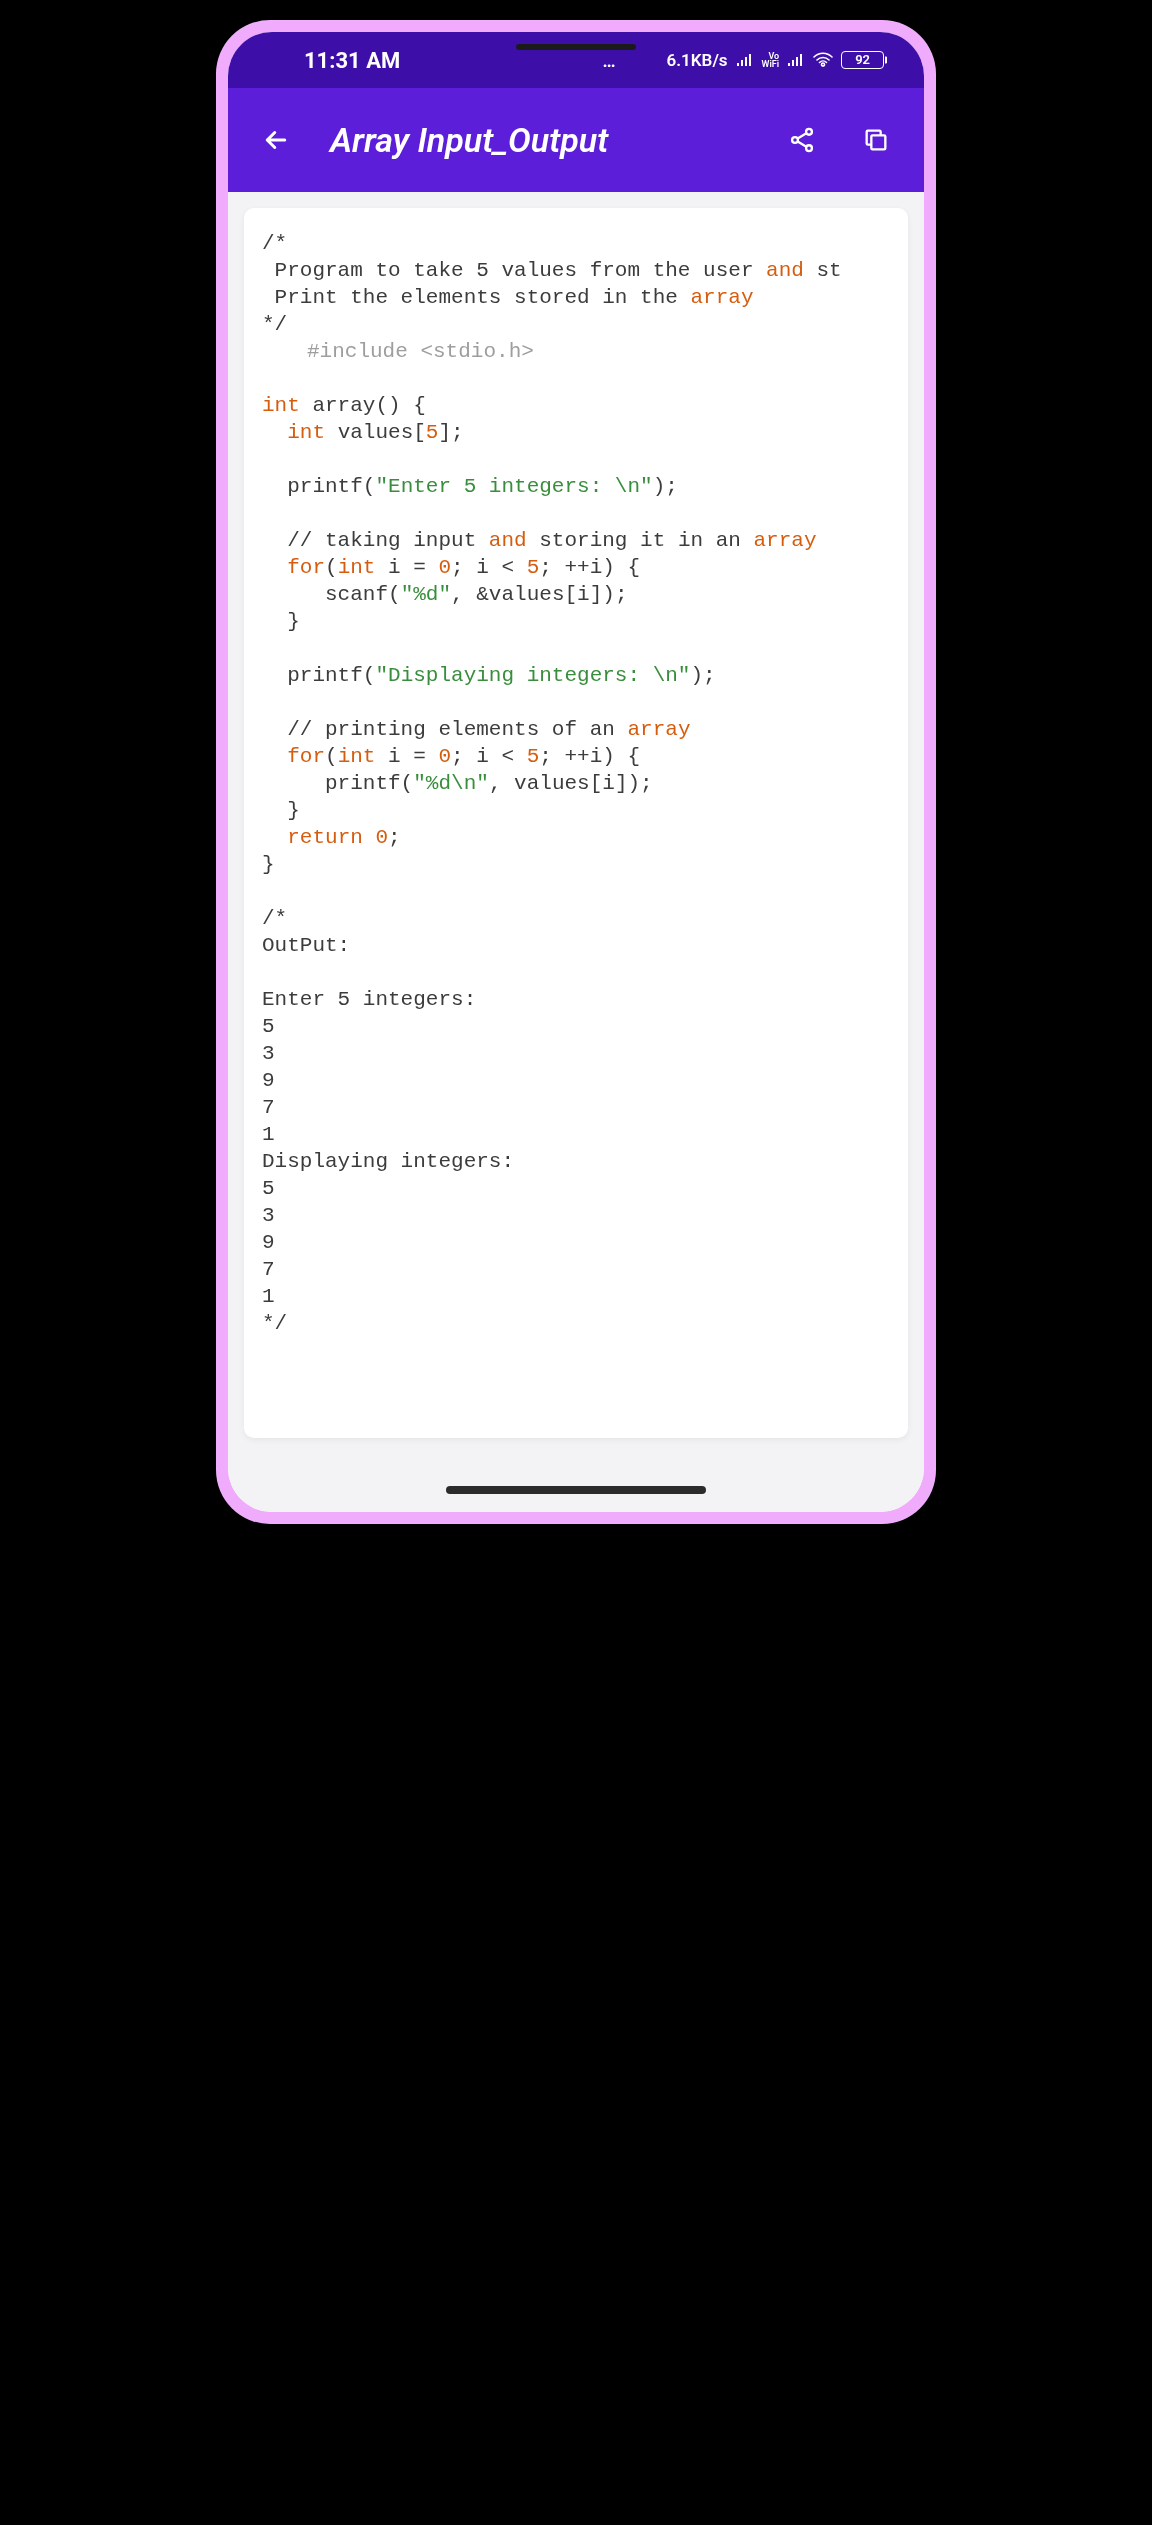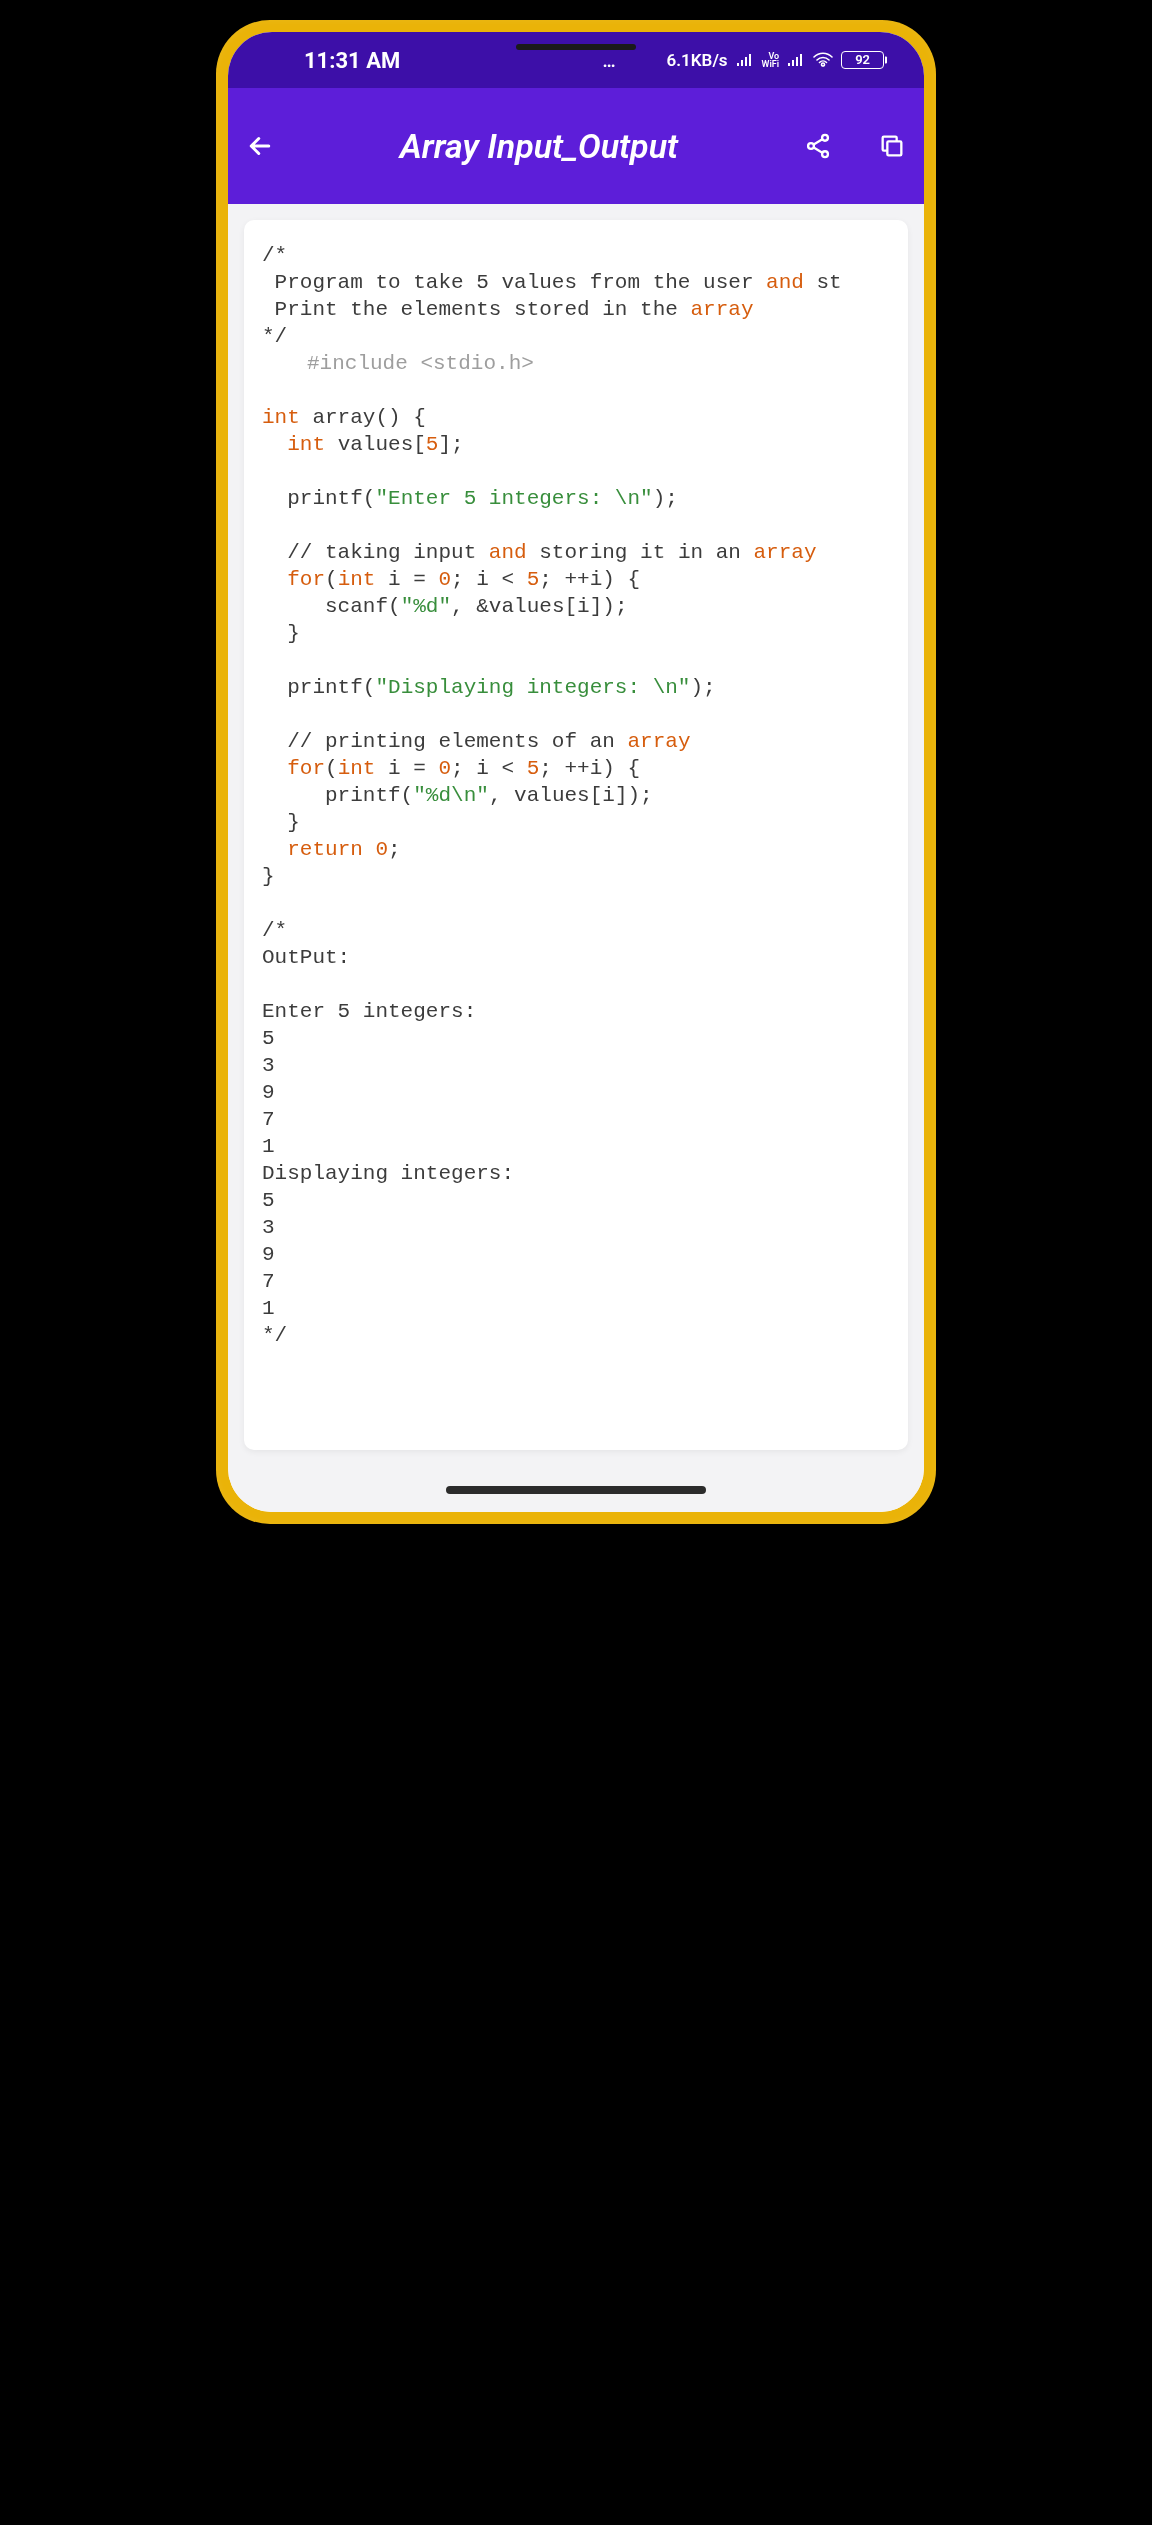--- a/index.html
+++ b/index.html
@@ -5,21 +5,21 @@
   * { margin: 0; padding: 0; box-sizing: border-box; }
   body {
     background: #000;
     display: flex;
     justify-content: center;
     padding: 20px 0;
     font-family: -apple-system, BlinkMacSystemFont, "Segoe UI", Roboto, sans-serif;
   }
   .phone-frame {
     width: 720px;
-    background: #eab308;
+    background: #f0abfc;
     border-radius: 54px;
     padding: 12px;
     box-shadow: 0 0 40px rgba(0,0,0,0.8), inset 0 0 8px rgba(255,255,255,0.08);
     position: relative;
   }
   .speaker {
     position: absolute;
     top: 24px;
     left: 50%;
     transform: translateX(-50%);
@@ -78,26 +78,25 @@
     top: 50%;
     transform: translateY(-50%);
     width: 2px;
     height: 7px;
     background: #fff;
     border-radius: 0 1px 1px 0;
   }
   .app-bar {
     background: #5d1ed9;
     color: #fff;
-    height: 116px;
-    display: flex;
-    align-items: center;
-    padding: 0 12px;
+    height: 104px;
+    display: flex;
+    align-items: center;
+    padding: 0 28px;
     gap: 34px;
-    text-align: center;
   }
   .app-bar .title {
     font-size: 34px;
     font-weight: 600;
     font-style: italic;
     flex: 1;
   }
   .app-bar .icon-btn {
     width: 40px; height: 40px;
     display: flex; align-items: center; justify-content: center;

